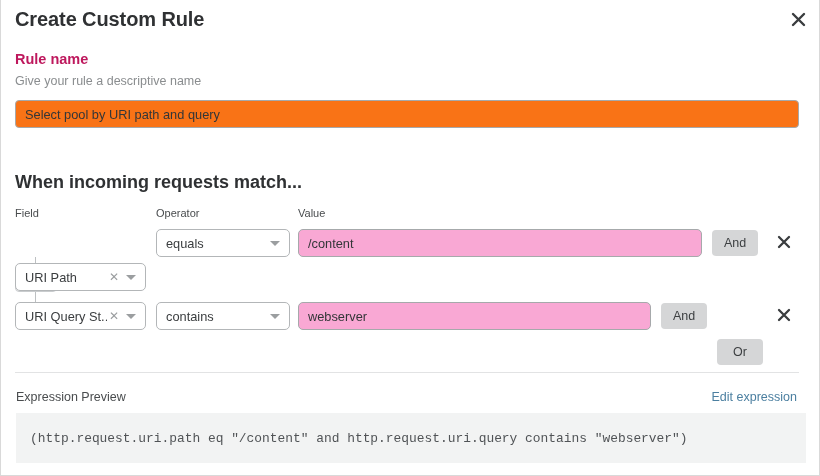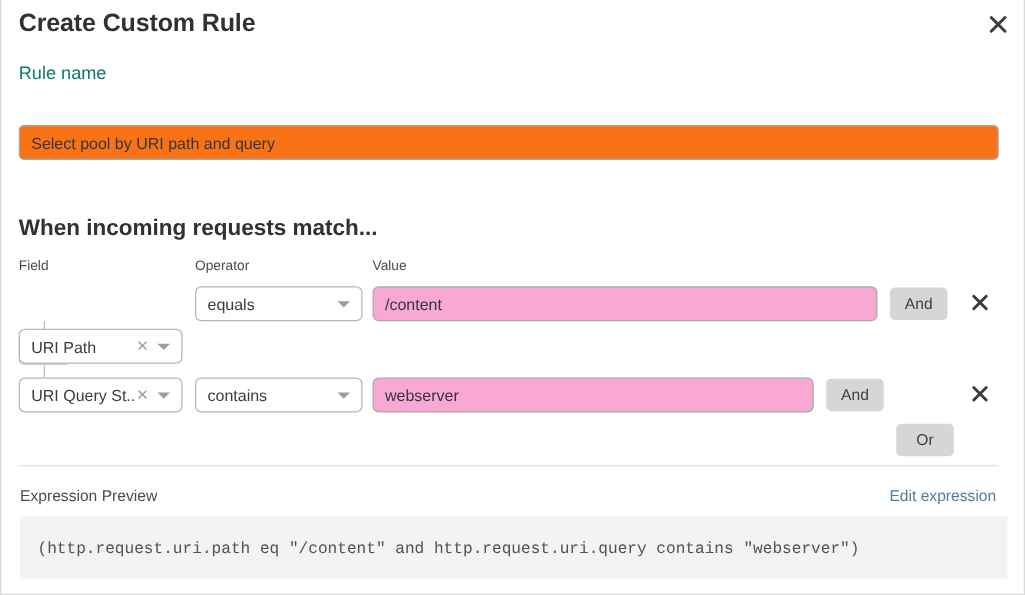--- a/index.html
+++ b/index.html
@@ -36,21 +36,21 @@
     display: flex; align-items: center; justify-content: center;
     cursor: pointer;
     background: transparent; border: none;
     padding: 0;
   }
   .close-btn svg { display: block; }
 
   
   .lbl-rule-name {
     position: absolute; left: 14px; top: 51px;
-    font-size: 14.5px; font-weight: normal; color: #0f766e;
+    font-size: 14.5px; font-weight: bold; color: #be185d;
   }
   .sub-rule-name {
     position: absolute; left: 14px; top: 74px;
     font-size: 12.5px; color: #8a8d8f;
   }
   .rule-name-input {
     position: absolute; left: 14px; top: 100px;
     width: 784px; height: 28px;
     border: 1px solid #a6a9ab;
     border-radius: 4px;
@@ -206,20 +206,21 @@
   <div class="dlg-title">Create Custom Rule</div>
   <button class="close-btn">
     <span>
       <svg width="15" height="15" viewBox="0 0 15 15" aria-hidden="true">
         <path d="M2 2 L13 13 M13 2 L2 13" stroke="#3a3d3f" stroke-width="2.4" stroke-linecap="round"></path>
       </svg>
     </span>
   </button>
 
   <div class="lbl-rule-name">Rule name</div>
+  <div class="sub-rule-name">Give your rule a descriptive name</div>
   <input class="rule-name-input" type="text" value="Select pool by URI path and query" style="">
 
   <div class="section-heading">When incoming requests match...</div>
   <div class="col-head c-field">Field</div>
   <div class="col-head c-operator">Operator</div>
   <div class="col-head c-value">Value</div>
 
   <div class="conn-line" style="left:34px; top:257px; height:10px;"></div>
   <div class="conn-line" style="left:34px; top:292px; height:10px;"></div>
   <button class="and-chip">And</button>

